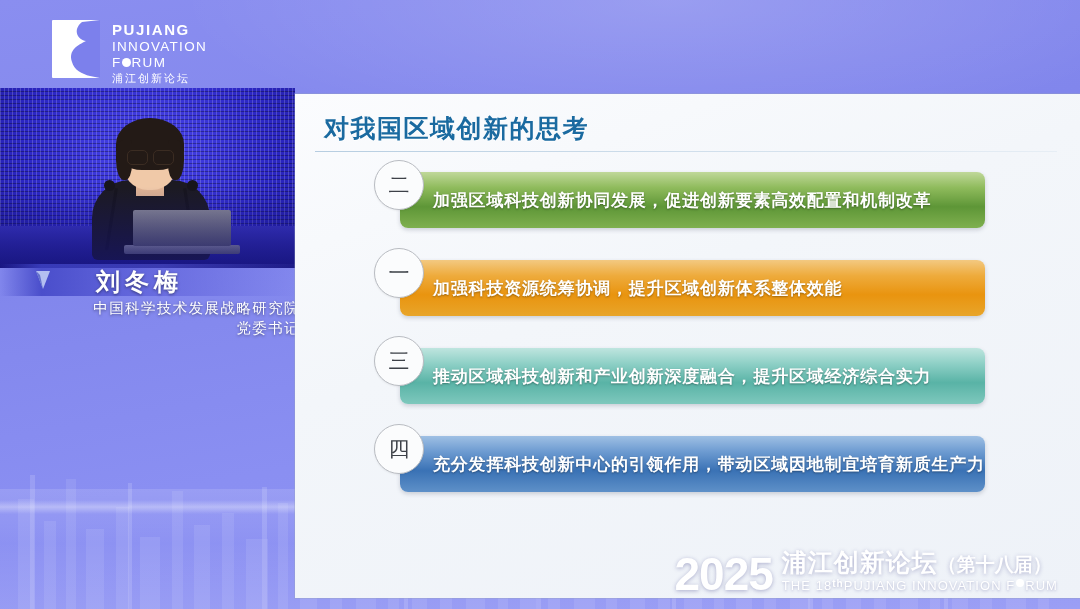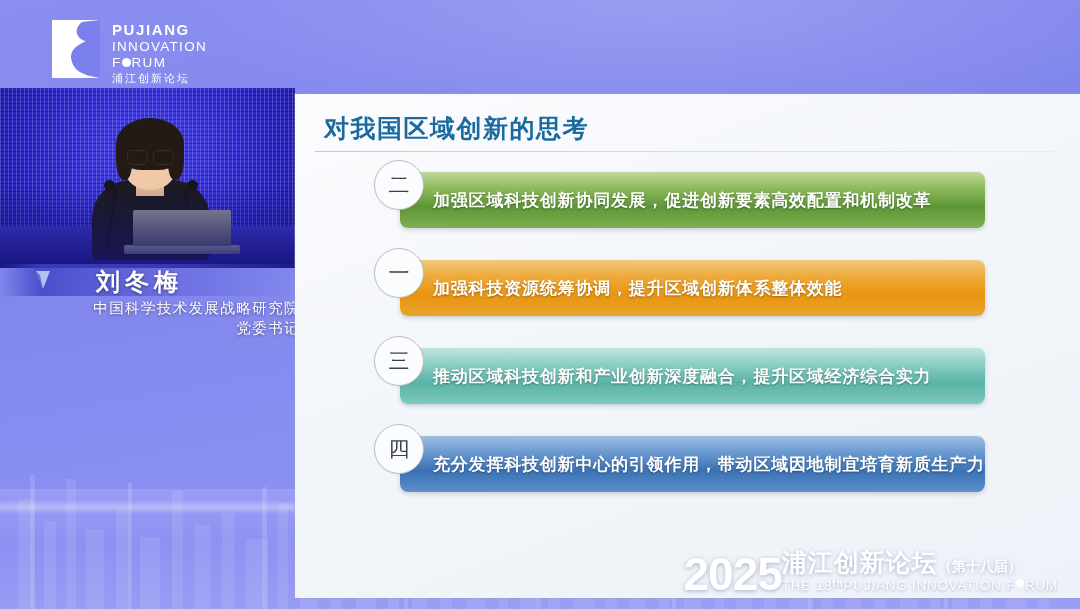--- a/index.html
+++ b/index.html
@@ -225,36 +225,36 @@
   }
 
   .bar.c1 { background: linear-gradient(180deg,#f3c981 0%, #eeab3c 28%, #e9940f 62%, #e8a52a 100%); }
   .bar.c2 { background: linear-gradient(180deg,#c0d89a 0%, #8fbb5c 28%, #5e9637 62%, #7fb04f 100%); }
   .bar.c3 { background: linear-gradient(180deg,#bfe5df 0%, #8ed0c6 28%, #59b3a6 62%, #7ec8bd 100%); }
   .bar.c4 { background: linear-gradient(180deg,#9fc0e4 0%, #6d9bd1 28%, #3a72b5 62%, #5e90c8 100%); }
 
   
   .brand {
     position:absolute; right: 22px; bottom: 14px;
-    display:flex; align-items:flex-end; 
+    display:flex; align-items:flex-end; gap: 9px;
     color:#fff;
   }
   .brand-year {
     font-size: 46px; font-weight: 700; line-height: 0.92;
     letter-spacing: -1px;
     text-shadow: 0 1px 4px rgba(40,40,120,0.35);
   }
   .brand-right { padding-bottom: 2px; }
   .brand-cn {
     font-size: 25px; font-weight: 700; line-height: 1.0;
     letter-spacing: 1px;
     display:flex; align-items: baseline;
     text-shadow: 0 1px 4px rgba(40,40,120,0.35);
   }
-  .brand-cn .paren { font-size: 14px; letter-spacing: 0; }
+  .brand-cn .paren { font-size: 19px; letter-spacing: 0; }
   .brand-en {
     font-size: 13px; letter-spacing: 1.05px; margin-top: 3px; font-weight: 500;
     display:flex; align-items:flex-start;
     text-shadow: 0 1px 3px rgba(40,40,120,0.35);
   }
   .brand-en sup { font-size: 10px; vertical-align: super; font-weight: bold; }
   .brand-en .o-dot {
     display:inline-block; width:8px; height:8px; border-radius:50%;
     background:#fff; margin: 0 1px; position: relative; top: 1px;
   }

